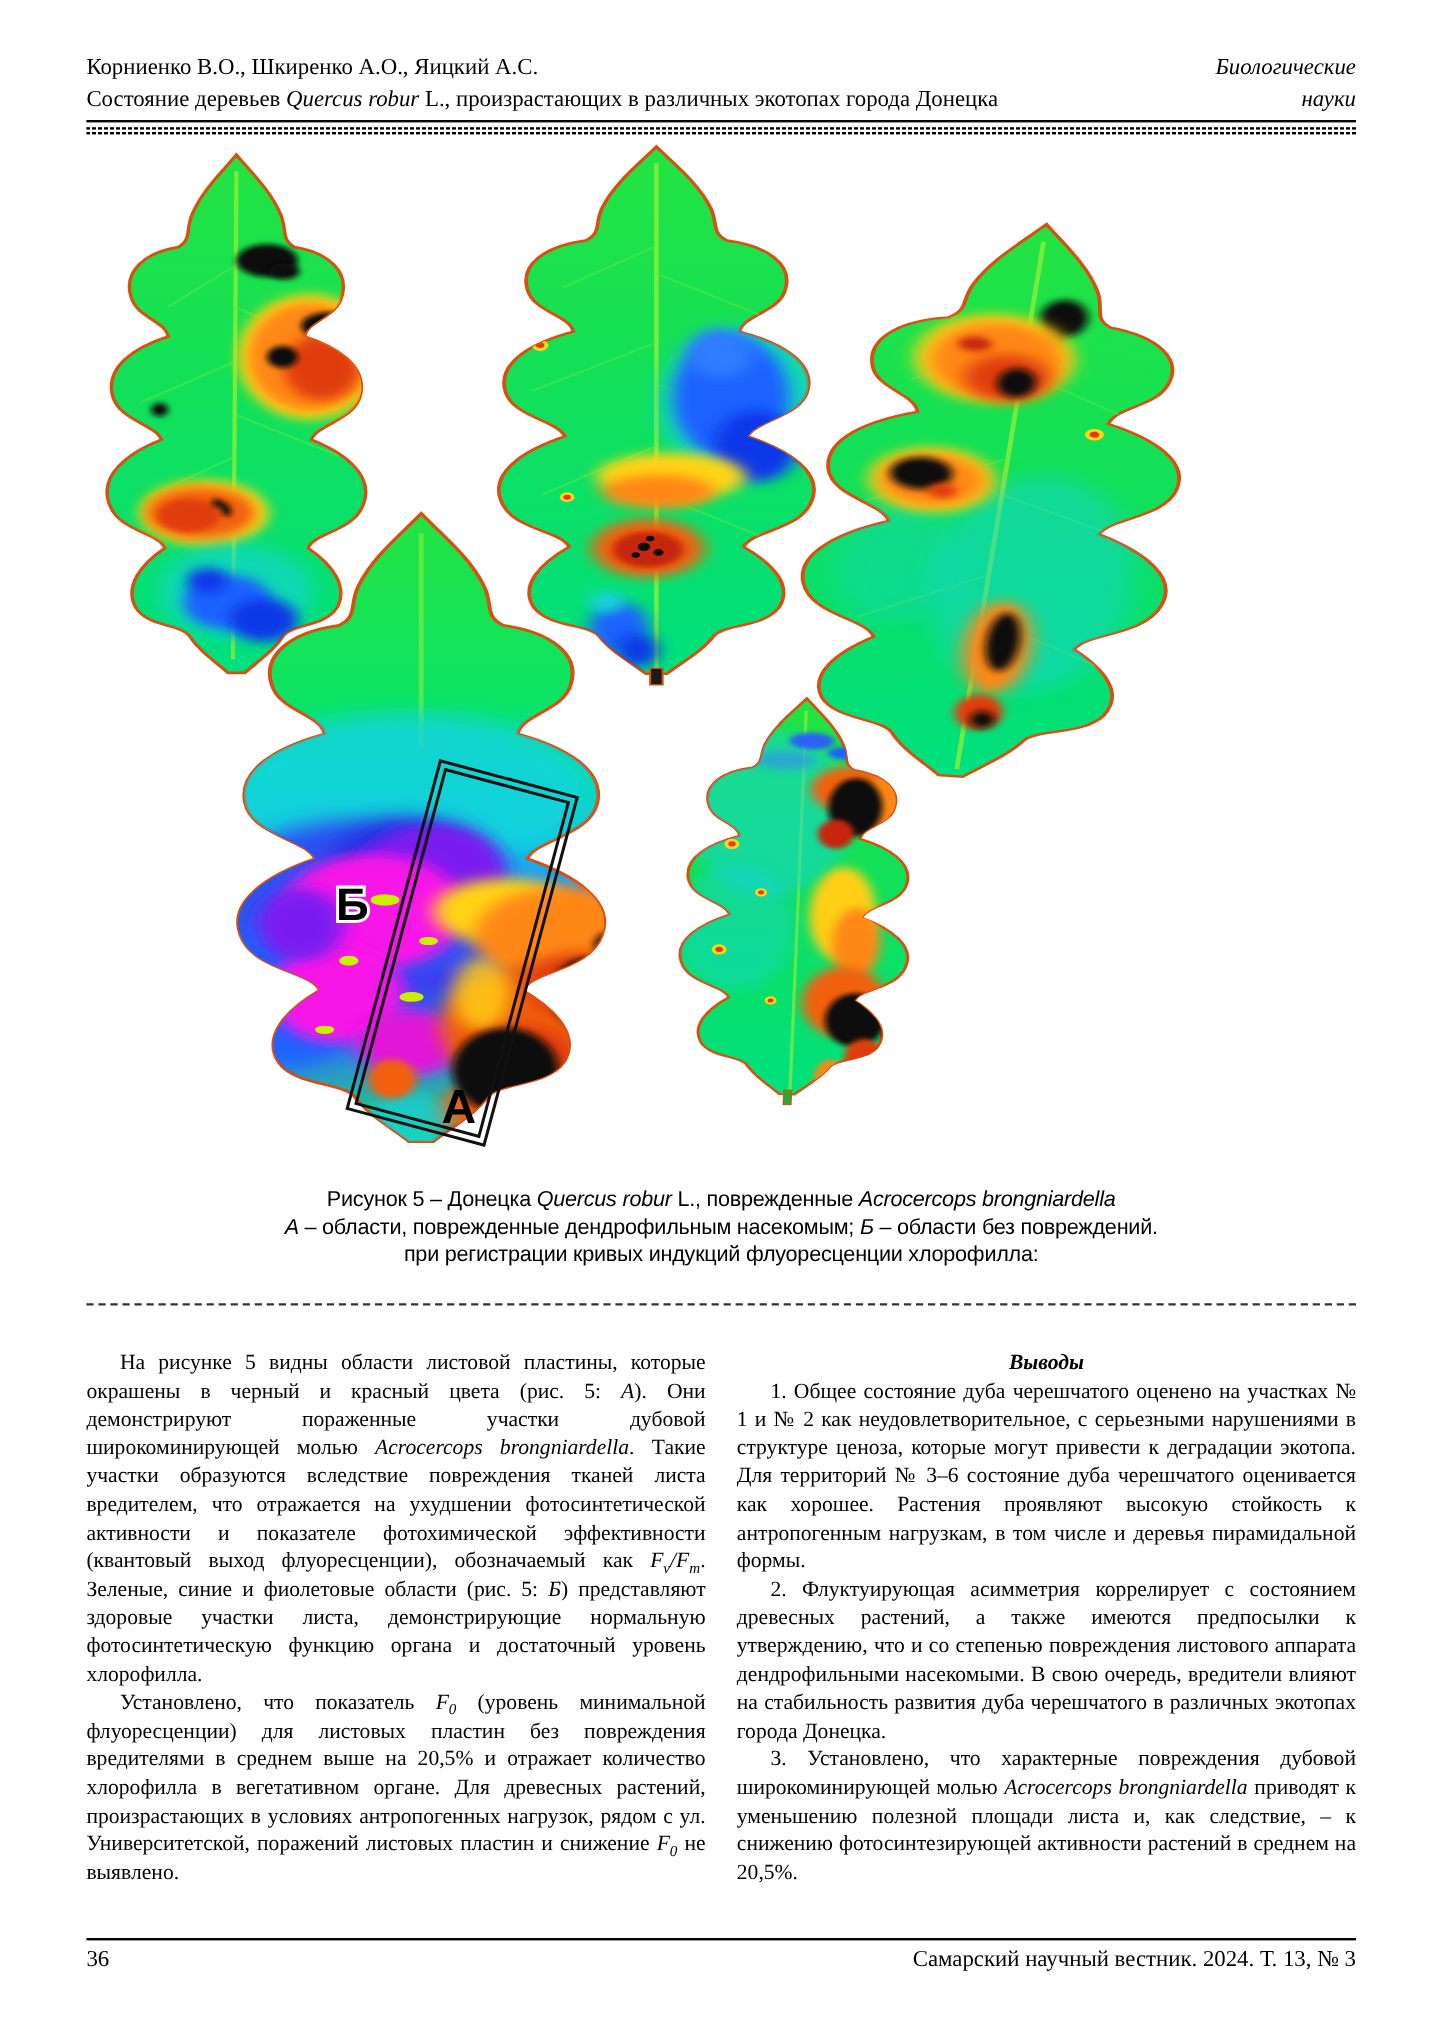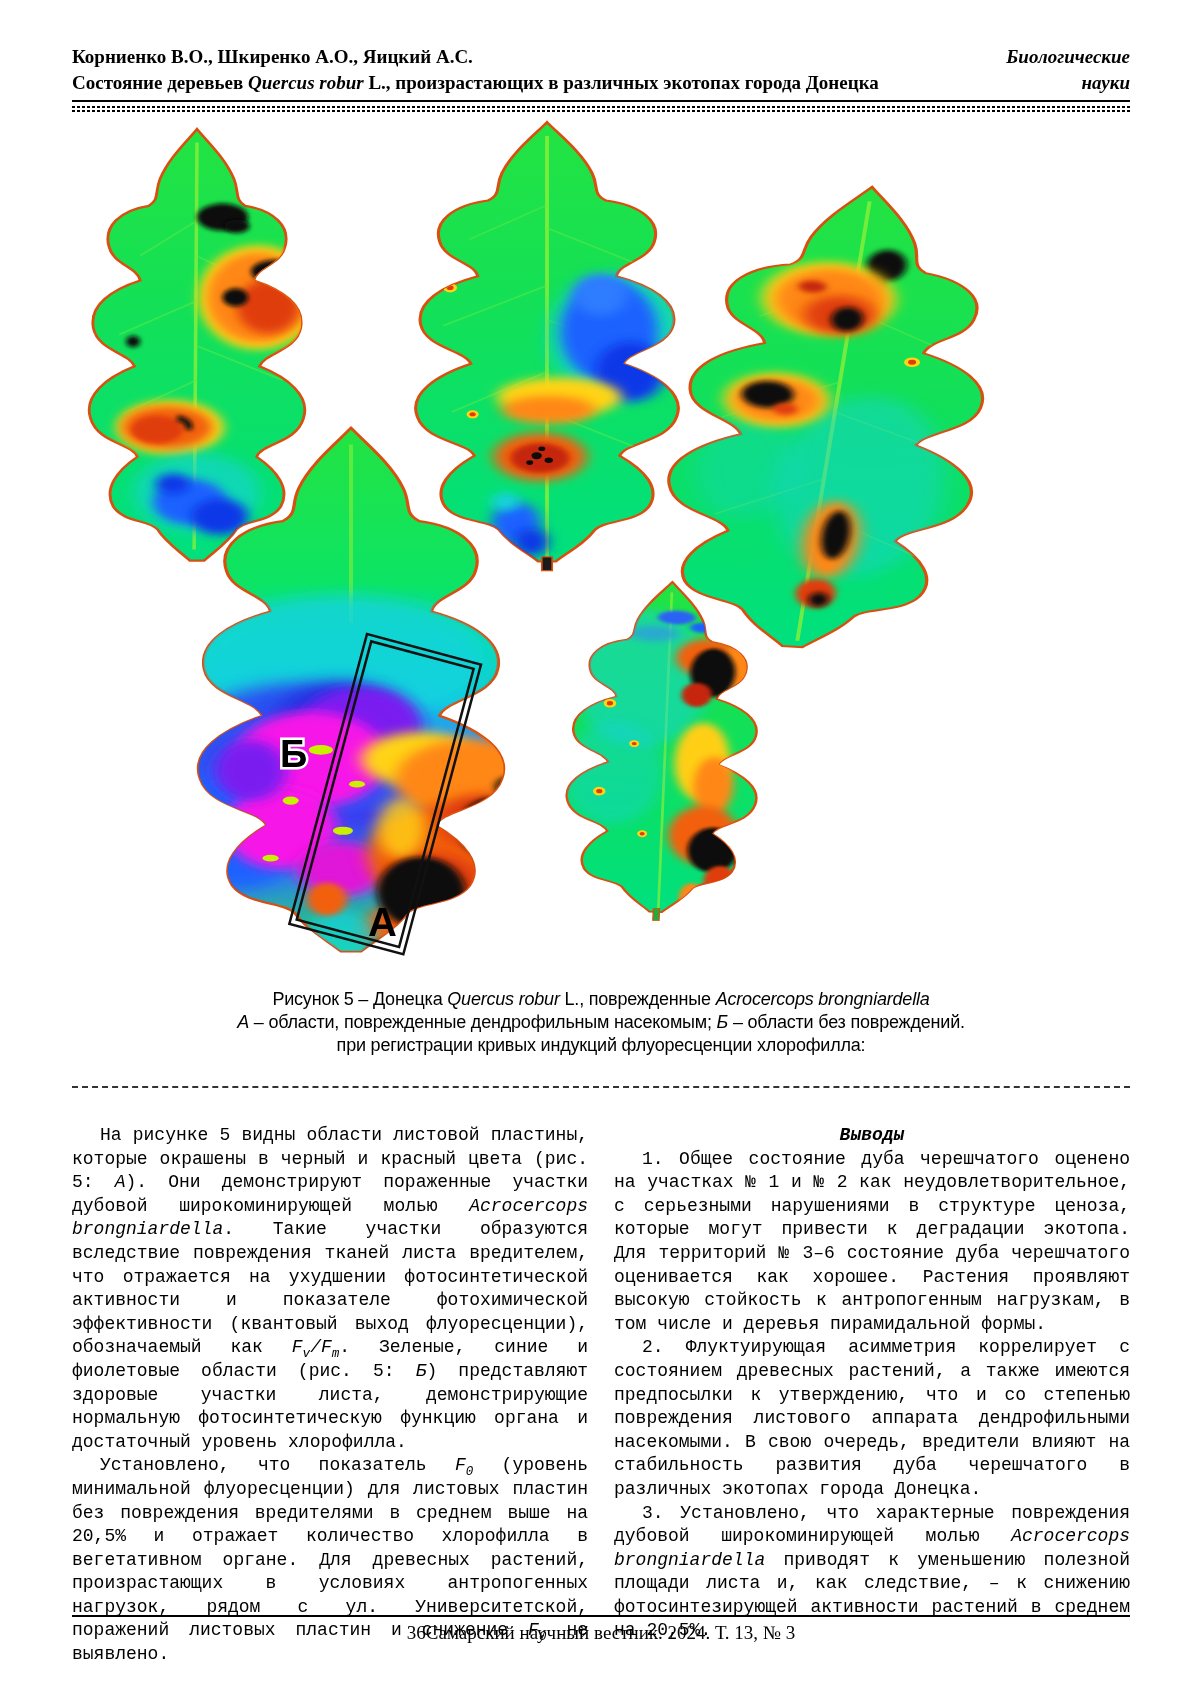--- a/index.html
+++ b/index.html
@@ -6,47 +6,47 @@
   .page{
     position:relative;width:1200px;height:1697px;margin:0 auto;
     background:#ffffff;overflow:hidden;
     font-family:"Liberation Serif","DejaVu Serif",serif;color:#000;
   }
   .it{font-style:italic}
   .bd{font-weight:normal}
   sub{font-size:70%;line-height:0}
 
   
-  .header{position:absolute;left:72px;right:70px;top:44px;font-size:19px;line-height:26px;font-weight:bold;}
+  .header{position:absolute;left:72px;right:70px;top:44px;font-size:19px;line-height:26px;}
   .header-row{display:flex;justify-content:space-between;}
   .hdr-right{font-style:italic;text-align:right;}
   .header-rule{position:absolute;left:72px;right:70px;top:100px;height:0;border-top:2px solid #000;}
   .dash-band{position:absolute;left:72px;right:70px;top:106px;}
   .dash-band .d{height:2px;margin-bottom:2px;
     background:repeating-linear-gradient(90deg,#000 0 3px,transparent 3px 5px);}
 
   
   .figure-wrap{position:absolute;left:70px;top:112px;width:1060px;height:868px;}
 
   
   .caption{position:absolute;left:72px;right:70px;top:988px;text-align:center;
     font-family:"Liberation Sans","DejaVu Sans",sans-serif;
     font-size:18px;line-height:23px;letter-spacing:-0.2px;}
   .caption-sep{position:absolute;left:72px;right:70px;top:1086px;height:0;
     border-top:2px dashed #333;}
 
   
   .columns{position:absolute;left:72px;right:70px;top:1124px;display:flex;gap:26px;}
-  .col{width:516px;font-size:18px;line-height:23.6px;text-align:justify;font-family:Liberation Mono, monospace;}
+  .col{width:516px;font-size:18px;line-height:23.6px;text-align:justify;}
   .col p{margin:0;text-indent:28px;}
   .col-heading{text-align:center;font-weight:bold;font-style:italic;text-indent:0 !important;}
 
   
   .footer{position:absolute;left:72px;right:70px;top:1615px;border-top:2.5px solid #000;
-    padding-top:5px;display:flex;justify-content:center;font-size:19px;}
+    padding-top:5px;display:flex;justify-content:space-between;font-size:19px;}
 </style>
 </head>
 <body>
 
 <div class="page">
 
   <div class="header">
     <div class="header-row">
       <span>Корниенко В.О., Шкиренко А.О., Яицкий А.С.</span>
       <span class="hdr-right">Биологические</span>

